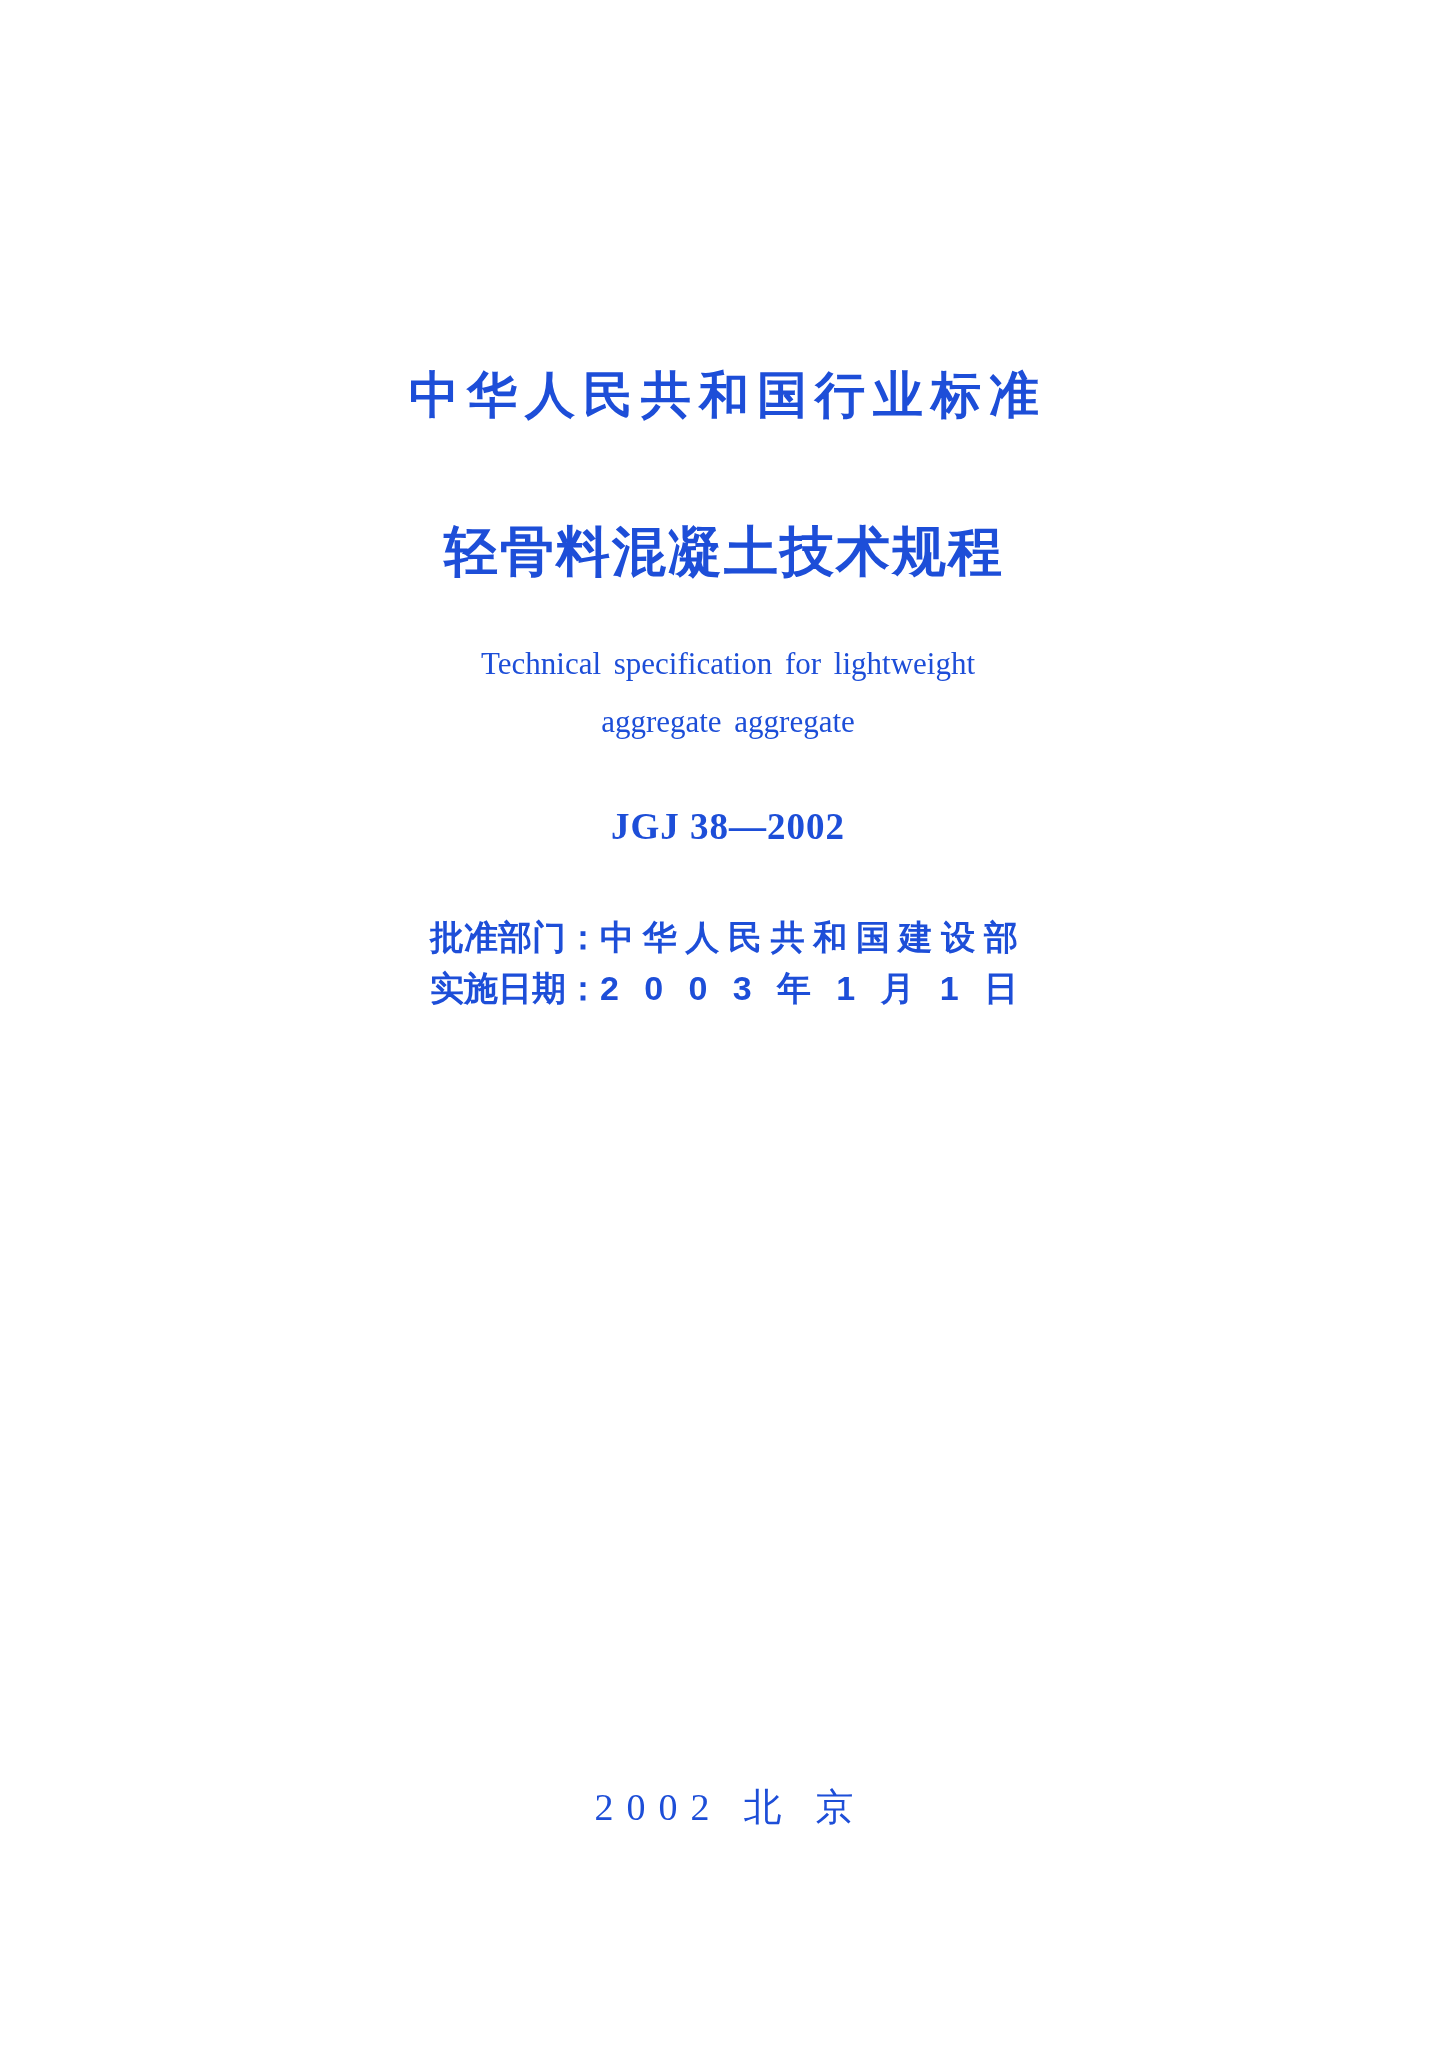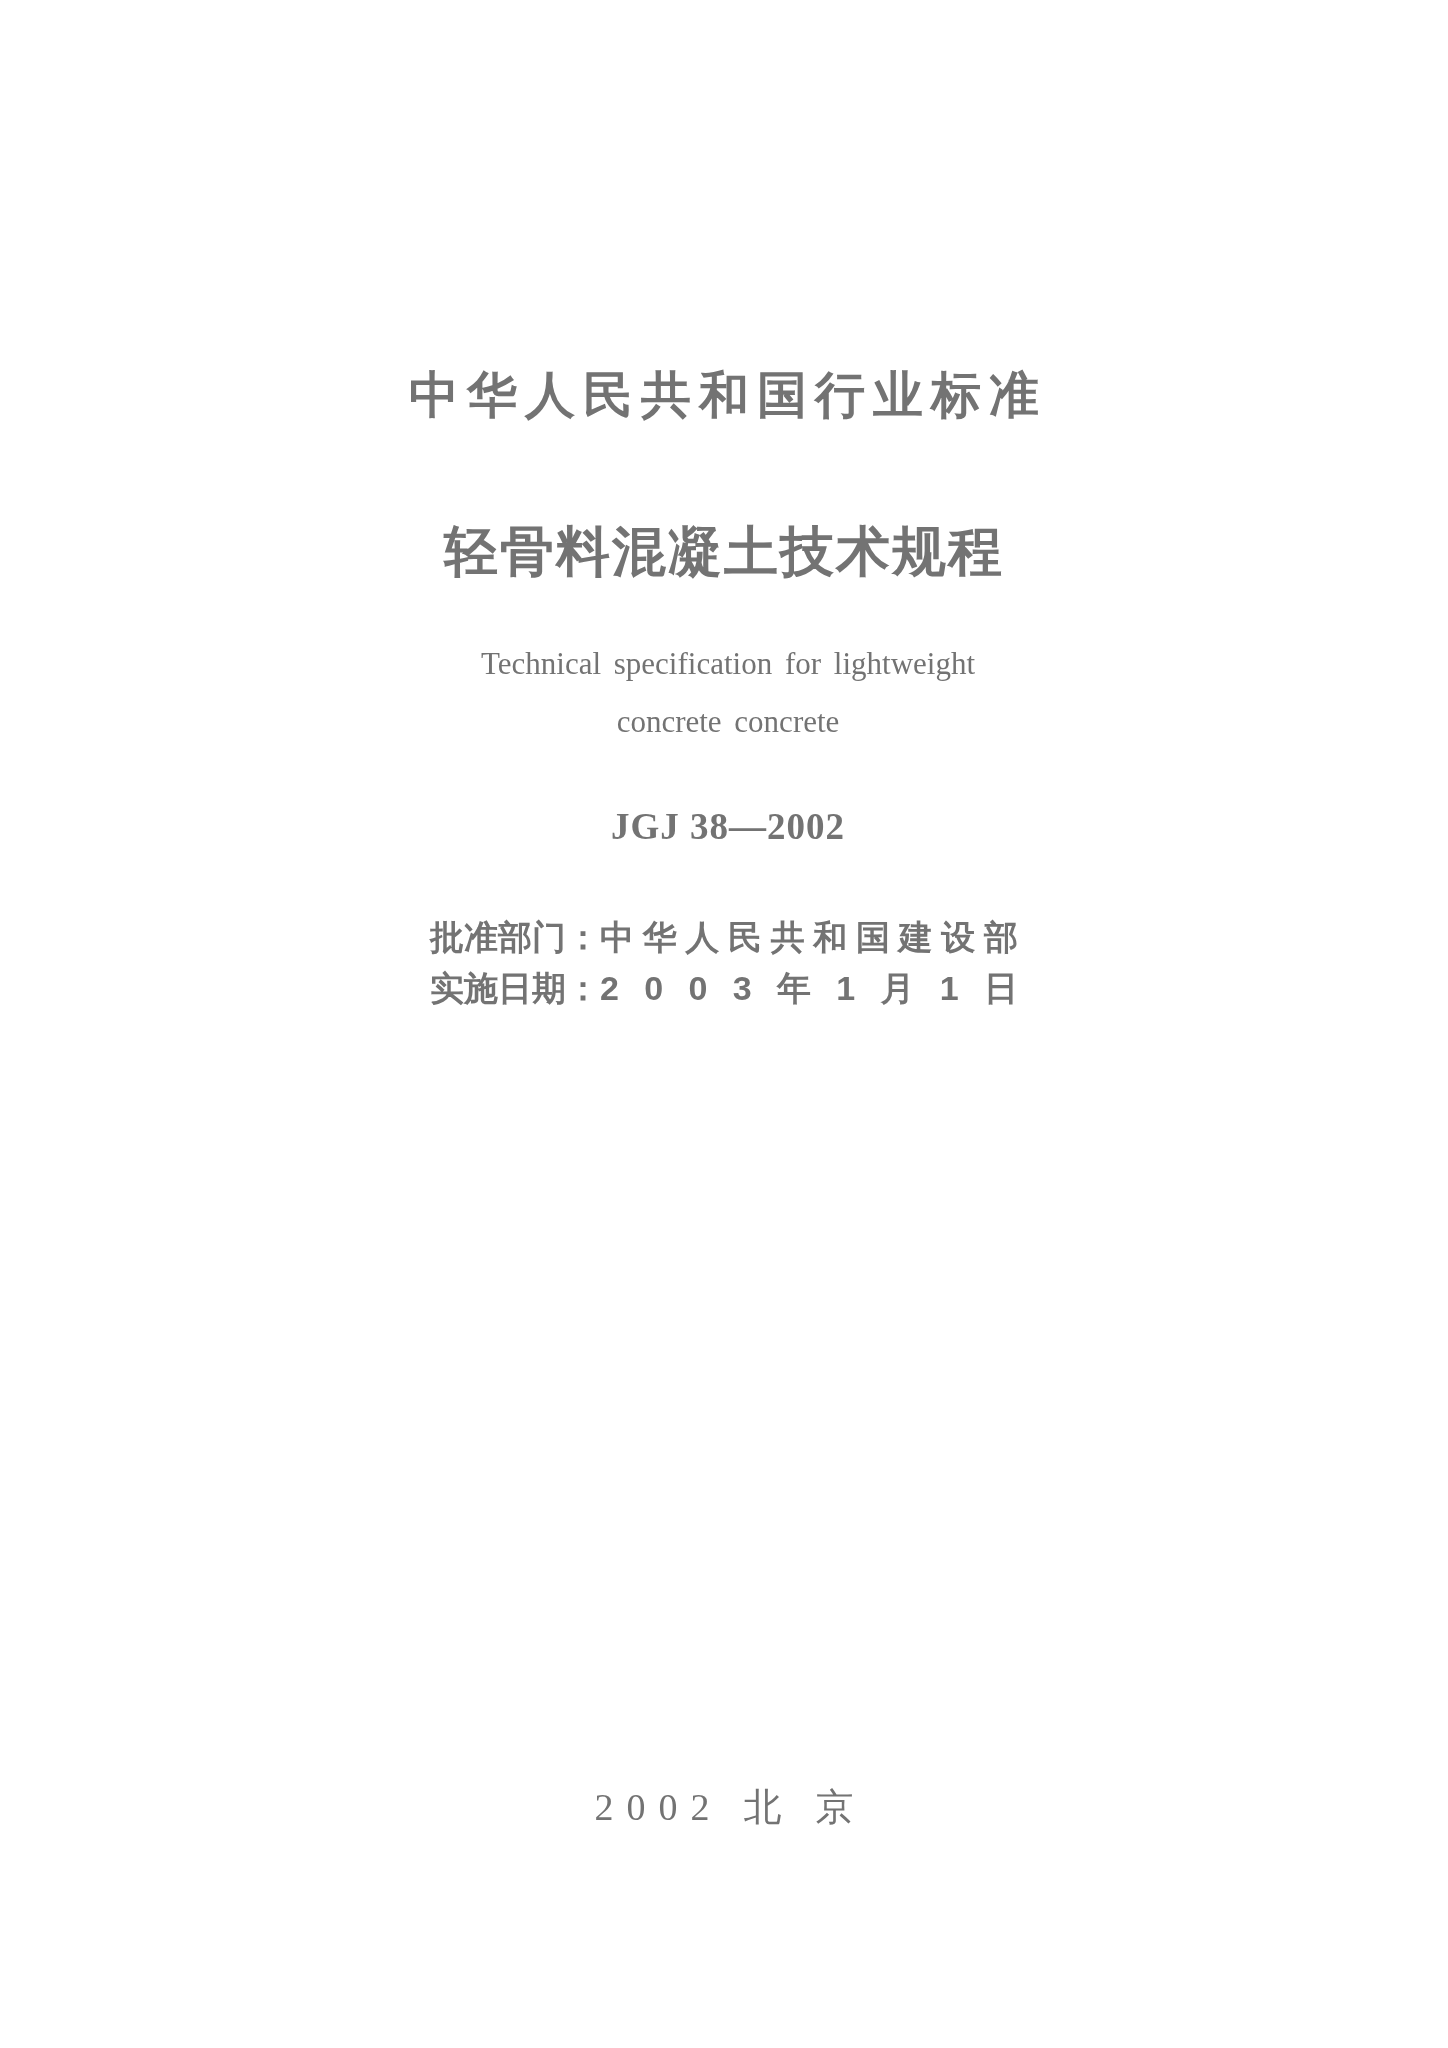--- a/index.html
+++ b/index.html
@@ -6,21 +6,21 @@
     margin: 0;
     padding: 0;
     background: #e8e8e8;
   }
   .page {
     position: relative;
     width: 1448px;
     height: 2048px;
     margin: 0 auto;
     background: #ffffff;
-    color: #737373;
+    color: #1d4ed8;
     overflow: hidden;
   }
   .centered-line {
     position: absolute;
     left: 0;
     right: 0;
     text-align: center;
     line-height: 1;
     white-space: nowrap;
     padding-left: 8px;
@@ -113,21 +113,21 @@
 <body>
 
 <div class="page">
 
   <div class="centered-line standard-class">中华人民共和国行业标准</div>
 
   <div class="centered-line doc-title">轻骨料混凝土技术规程</div>
 
   <div class="centered-line title-en-1">Technical specification for lightweight</div>
 
-  <div class="centered-line title-en-2">concrete concrete</div>
+  <div class="centered-line title-en-2">aggregate aggregate</div>
 
   <div class="centered-line standard-number">JGJ 38—2002</div>
 
   <div class="spec-block">
     <div class="spec-row">
       <span class="spec-label">批准部门：</span>
       <span class="spec-value">
           <span>中</span>
           <span>华</span>
           <span>人</span>

